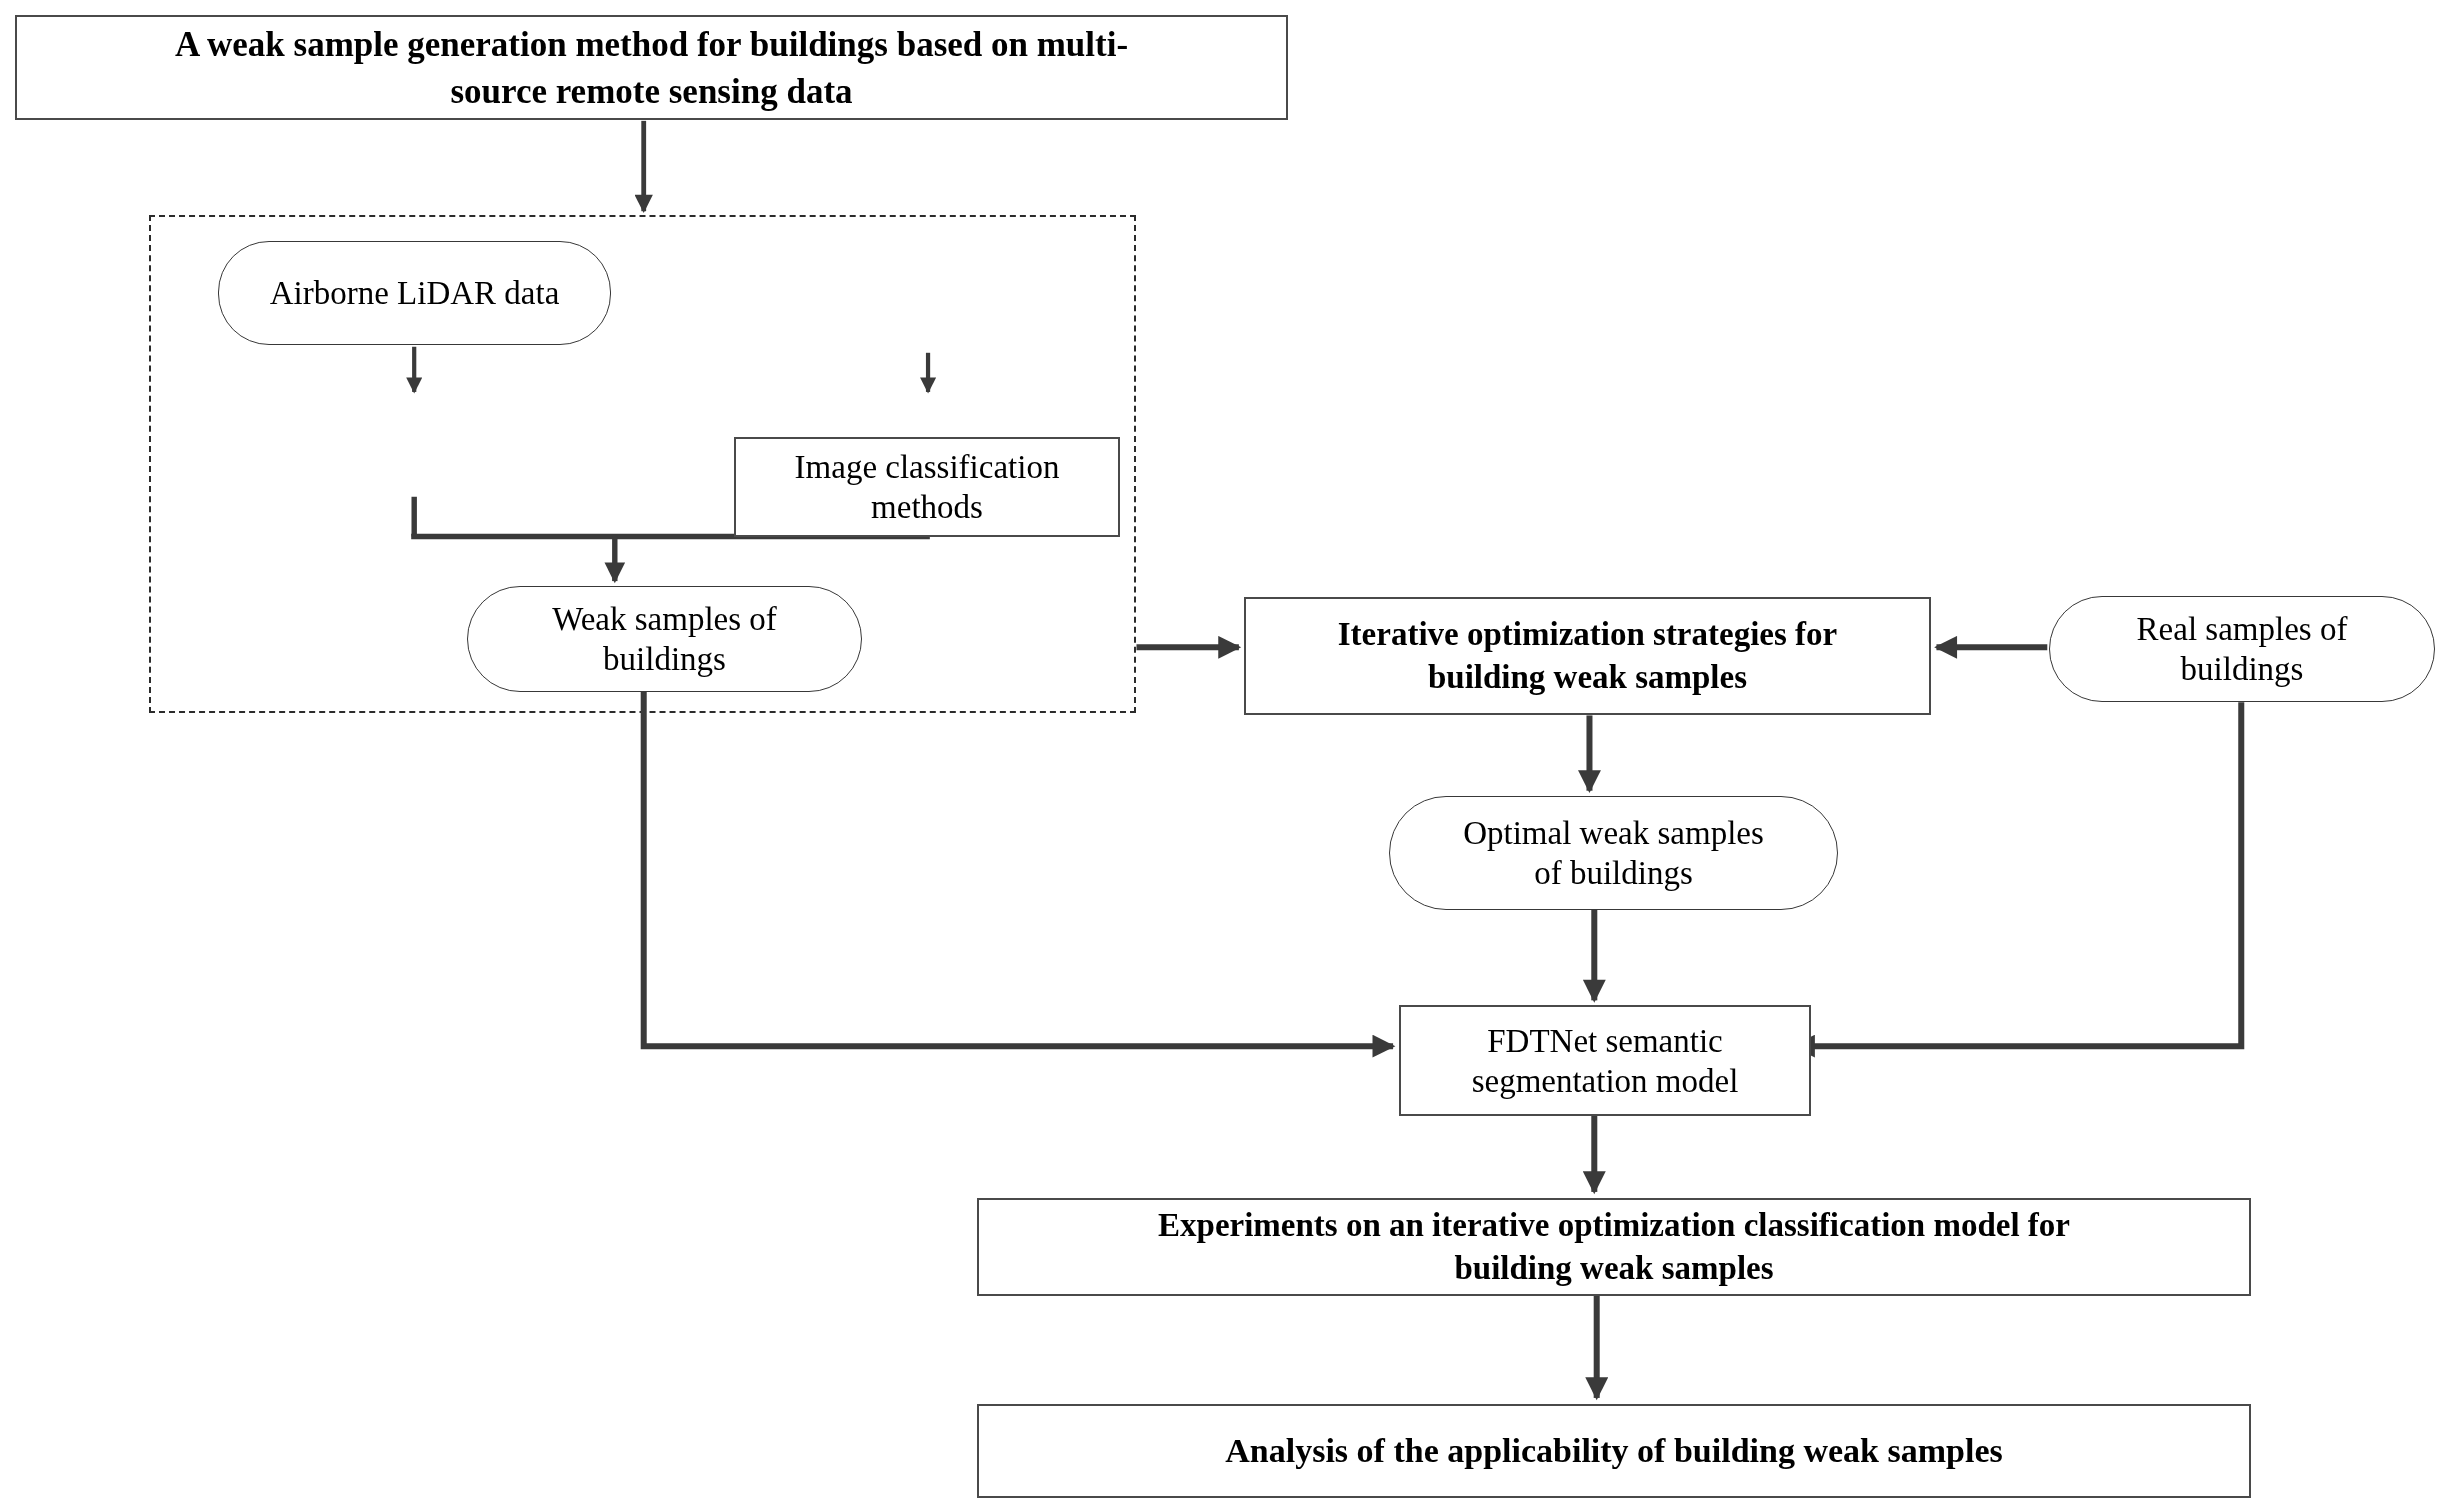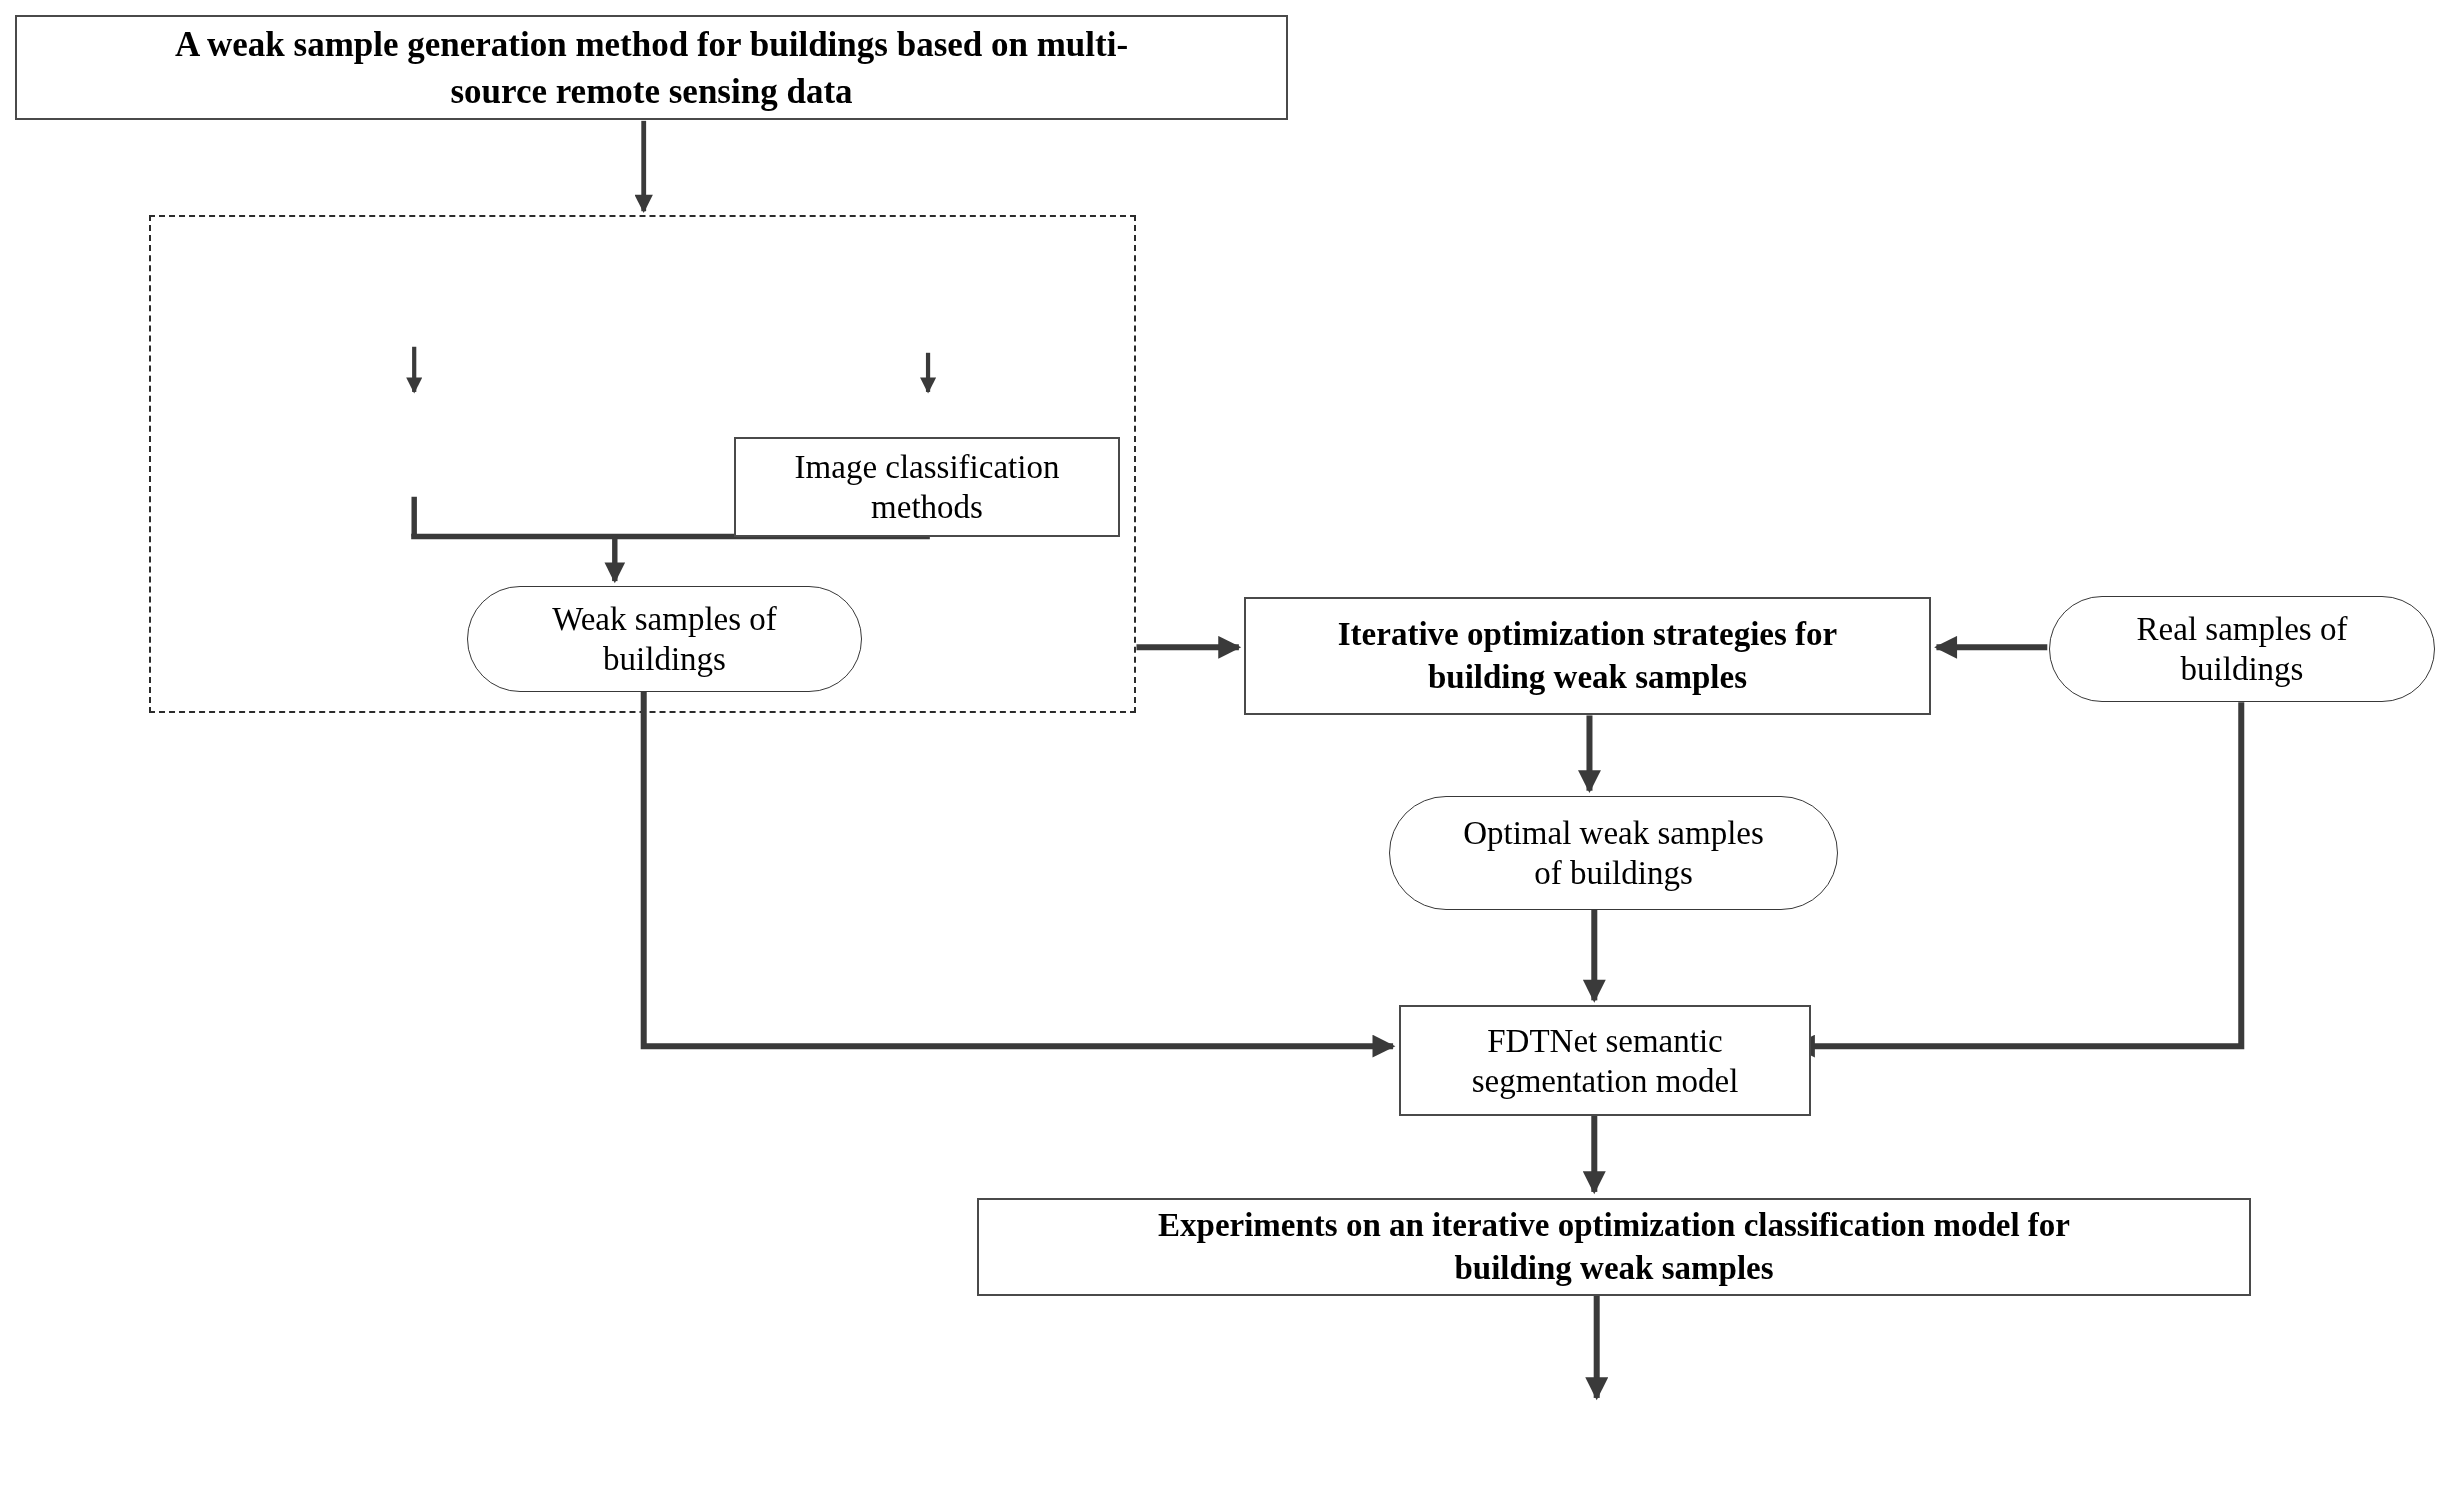--- a/index.html
+++ b/index.html
@@ -68,20 +68,23 @@
     <path class="wire" stroke-width="10" marker-end="url(#ah)" d="M3720,1159 L3720,1730 L2978,1730"></path>
     <path class="wire" stroke-width="10" marker-end="url(#ah)" d="M2646,1846 V1972"></path>
     <path class="wire" stroke-width="10" marker-end="url(#ah)" d="M2650,2144 V2314"></path>
   </svg>
 
   <div id="title" class="node rect bold">
     <span class="node-label">A weak sample generation method for buildings based on multi-
 source remote sensing data</span>
   </div>
 
+  <div id="airborne" class="node rounded">
+    <span class="node-label">Airborne LiDAR data</span>
+  </div>
 
 
 
   <div id="imageclass" class="node rect">
     <span class="node-label">Image classification
 methods</span>
   </div>
 
   <div id="weaksamples" class="node rounded">
     <span class="node-label">Weak samples of
@@ -106,15 +109,18 @@
   <div id="fdtnet" class="node rect">
     <span class="node-label">FDTNet semantic
 segmentation model</span>
   </div>
 
   <div id="experiments" class="node rect bold">
     <span class="node-label">Experiments on an iterative optimization classification model for
 building weak samples</span>
   </div>
 
+  <div id="analysis" class="node rect bold">
+    <span class="node-label">Analysis of the applicability of building weak samples</span>
+  </div>
 
 </div>
 
 
 </body></html>

